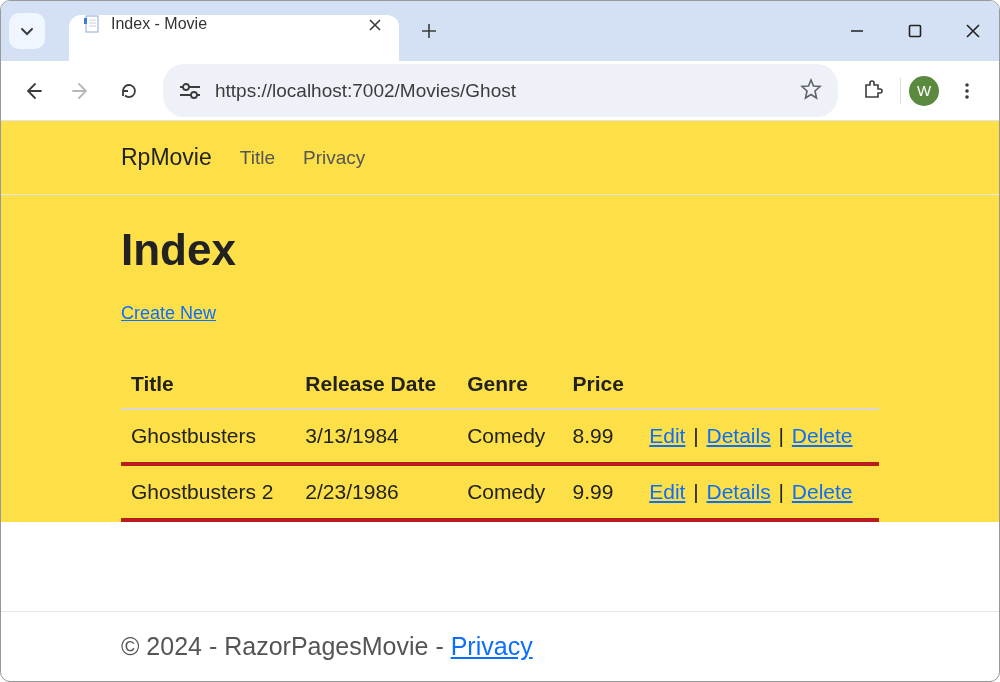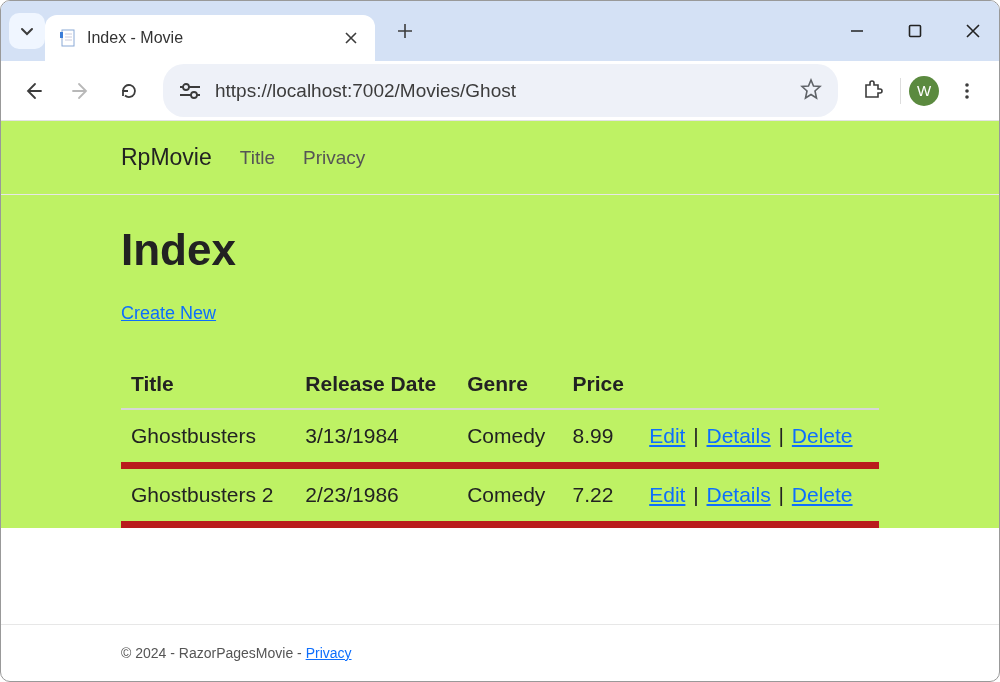--- a/index.html
+++ b/index.html
@@ -34,25 +34,24 @@
       margin-left: 8px;
       display: flex;
       align-items: center;
       justify-content: center;
       cursor: pointer;
     }
     .tab {
       background: #fff;
       height: 46px;
       border-radius: 12px 12px 0 0;
-      margin-left: 0;
+      margin-left: 24px;
       margin-top: 14px;
       padding: 0 14px;
       display: flex;
-      align-items: center;
       gap: 10px;
       min-width: 330px;
       position: relative;
     }
     .tab-favicon {
       width: 18px;
       height: 18px;
       display: flex;
       align-items: center;
       justify-content: center;
@@ -171,21 +170,21 @@
     .menu-btn {
       width: 40px;
       height: 40px;
       display: flex;
       align-items: center;
       justify-content: center;
       cursor: pointer;
     }
     
     .page {
-      background: #bef264;
+      background: #fde047;
     }
     .site-nav {
       height: 74px;
       border-bottom: 1px solid #e7e7e7;
       display: flex;
       align-items: center;
       padding-left: 120px;
       gap: 28px;
     }
     .brand {
@@ -221,40 +220,40 @@
     }
     table.movies th {
       text-align: left;
       font-weight: 700;
       padding: 12px 10px;
       border-bottom: 2px solid #d7d7d7;
       color: #222;
     }
     table.movies td {
       padding: 14px 10px;
-      border-bottom: 7px solid #b91c1c;
+      border-bottom: 4px solid #b91c1c;
       color: #222;
     }
     table.movies td.actions a {
       color: #0d6efd;
       text-decoration: underline;
       cursor: pointer;
     }
     table.movies td.actions .sep {
       color: #222;
       padding: 0 2px;
     }
     .footer {
       position: absolute;
       bottom: 0;
       left: 0;
       right: 0;
       border-top: 1px solid #e7e7e7;
       padding: 20px 120px;
-      font-size: 14px;
+      font-size: 25px;
       color: #555;
     }
     .footer a {
       color: #0d6efd;
       text-decoration: underline;
       cursor: pointer;
     }
   </style>
 </head>
 <body>
@@ -383,21 +382,21 @@
             <td>Ghostbusters</td>
             <td>3/13/1984</td>
             <td>Comedy</td>
             <td>8.99</td>
             <td class="actions"><a>Edit</a><span class="sep"> | </span><a>Details</a><span class="sep"> | </span><a>Delete</a></td>
           </tr>
           <tr>
             <td>Ghostbusters 2</td>
             <td>2/23/1986</td>
             <td>Comedy</td>
-            <td>7.22</td>
+            <td>9.99</td>
             <td class="actions"><a>Edit</a><span class="sep"> | </span><a>Details</a><span class="sep"> | </span><a>Delete</a></td>
           </tr>
         </tbody>
     </table>
   </div>
 
   <div class="footer">
     <span>© 2024 - RazorPagesMovie - </span><a>Privacy</a>
   </div>
 </div>

